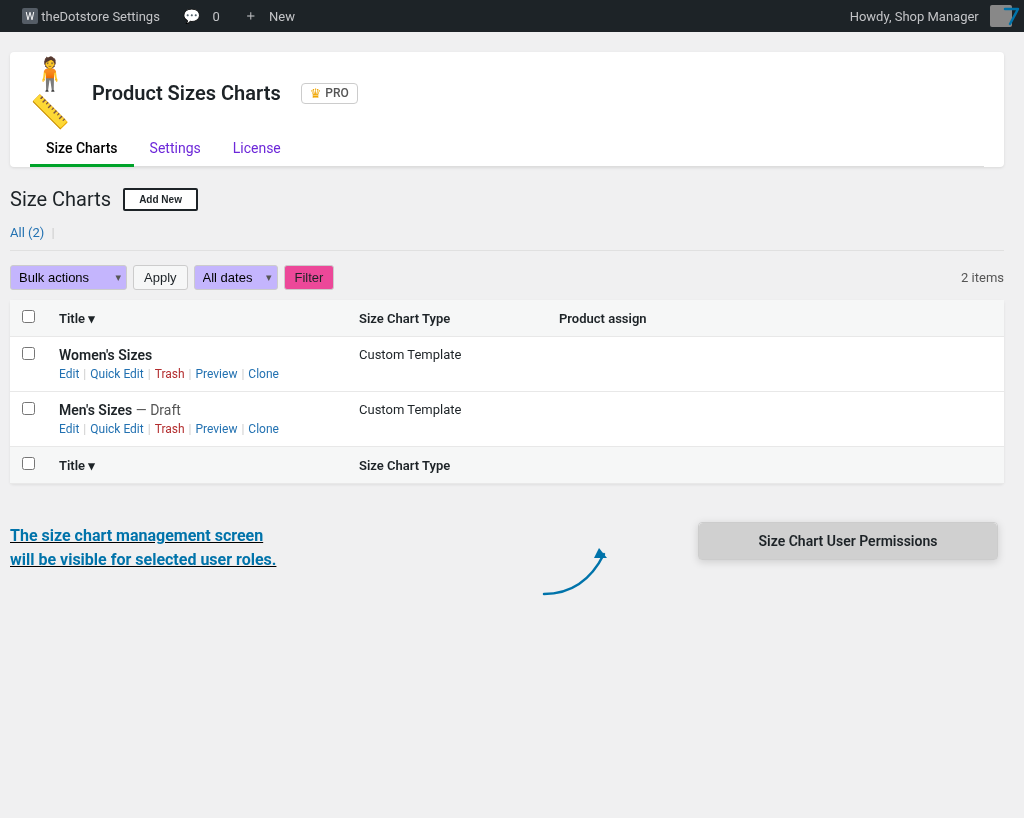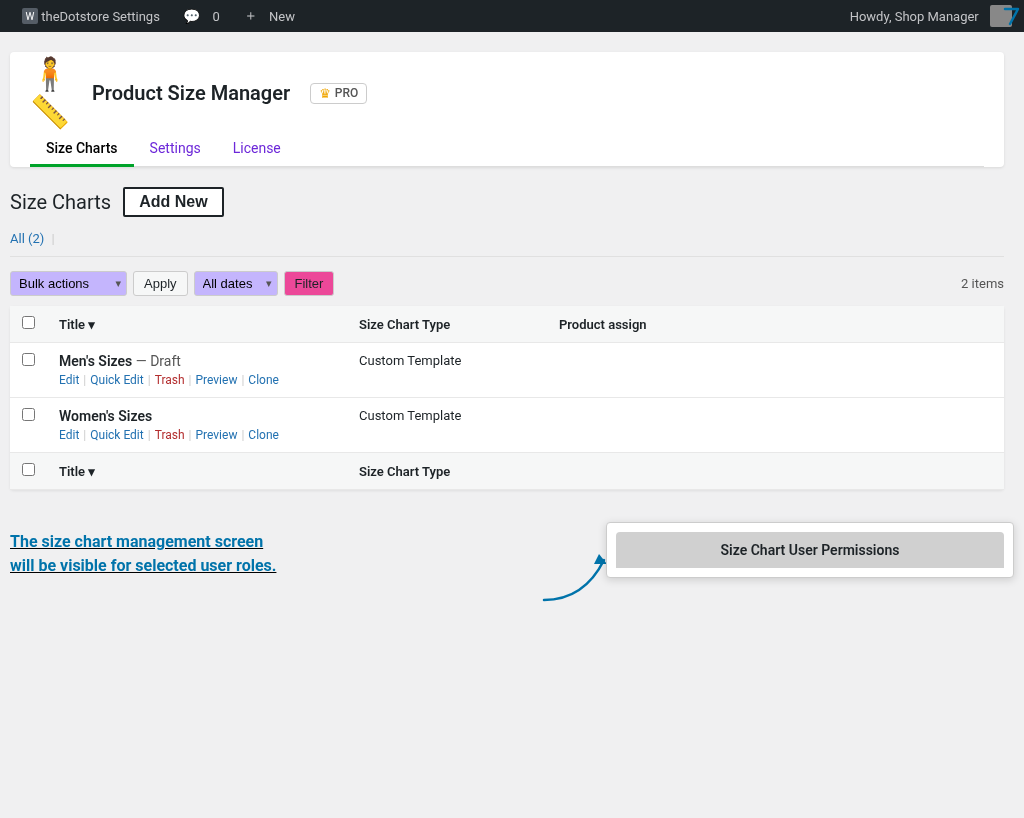--- a/index.html
+++ b/index.html
@@ -158,21 +158,21 @@
     .page-heading {
       font-size: 20px;
       font-weight: 400;
       color: #1d2327;
     }
     .add-new-btn {
       background: #fff;
       border: 2px solid #1d2327;
       color: #1d2327;
       padding: 4px 14px;
-      font-size: 16px;
+      font-size: 10px;
       font-weight: 600;
       cursor: pointer;
       border-radius: 2px;
     }
 
     
     .filter-bar {
       display: flex;
       align-items: center;
       gap: 6px;
@@ -270,27 +270,27 @@
 
     .checkbox-col { width: 30px; }
     input[type="checkbox"] { cursor: pointer; }
 
     
     .table-divider { border: none; border-top: 1px solid #e0e0e0; margin: 8px 0; }
 
     
     .permissions-popup {
       position: absolute;
-      right: 10px;
+      right: 26px;
       top: 490px;
-      width: 408px;
+      width: 300px;
       background: #fff;
       border: 1px solid #ccc;
       border-radius: 4px;
-      padding: 9px;
+      padding: 0;
       box-shadow: 0 2px 8px rgba(0,0,0,0.15);
       z-index: 100;
     }
     .permissions-popup-header {
       background: #d0d0d0;
       padding: 10px 16px;
       font-size: 14px;
       font-weight: 600;
       color: #1d2327;
       border-radius: 4px 4px 0 0;
@@ -370,21 +370,21 @@
 
   <svg class="top-right-arrow" width="50" height="50" viewBox="0 0 50 50">
     <path d="M 35 5 L 48 5 L 40 20" fill="none" stroke="#0073aa" stroke-width="2.5" stroke-linecap="round" stroke-linejoin="round"></path>
   </svg>
 
   <div id="main-wrapper">
 
     <div id="plugin-card">
       <div class="plugin-header">
         <div class="plugin-logo">🧍📏</div>
-        <span class="plugin-title">Product Size Manager</span>
+        <span class="plugin-title">Product Sizes Charts</span>
         <span class="pro-badge">
           <span class="crown-icon">♛</span>
           <span>PRO</span>
         </span>
       </div>
       <div class="plugin-tabs">
         <div class="plugin-tab active">
           <span>Size Charts</span>
         </div>
         <div class="plugin-tab">
@@ -443,24 +443,21 @@
             <th class="assign-col">Product assign</th>
           </tr>
         </thead>
         <tbody>
 
           <tr>
             <td>
               <input type="checkbox" style="">
             </td>
             <td>
-              <a href="#" class="title-link">
-                <span>Men's Sizes</span>
-                <span class="draft-label">— Draft</span>
-              </a>
+              <a href="#" class="title-link">Women's Sizes</a>
               <div class="row-actions">
                 <a href="#">Edit</a>
                 <span class="sep">|</span>
                 <a href="#">Quick Edit</a>
                 <span class="sep">|</span>
                 <a href="#" class="trash">Trash</a>
                 <span class="sep">|</span>
                 <a href="#">Preview</a>
                 <span class="sep">|</span>
                 <a href="#">Clone</a>
@@ -468,21 +465,24 @@
             </td>
             <td>Custom Template</td>
             <td></td>
           </tr>
 
           <tr>
             <td>
               <input type="checkbox" style="">
             </td>
             <td>
-              <a href="#" class="title-link">Women's Sizes</a>
+              <a href="#" class="title-link">
+                <span>Men's Sizes</span>
+                <span class="draft-label">— Draft</span>
+              </a>
               <div class="row-actions">
                 <a href="#">Edit</a>
                 <span class="sep">|</span>
                 <a href="#">Quick Edit</a>
                 <span class="sep">|</span>
                 <a href="#" class="trash">Trash</a>
                 <span class="sep">|</span>
                 <a href="#">Preview</a>
                 <span class="sep">|</span>
                 <a href="#">Clone</a>

